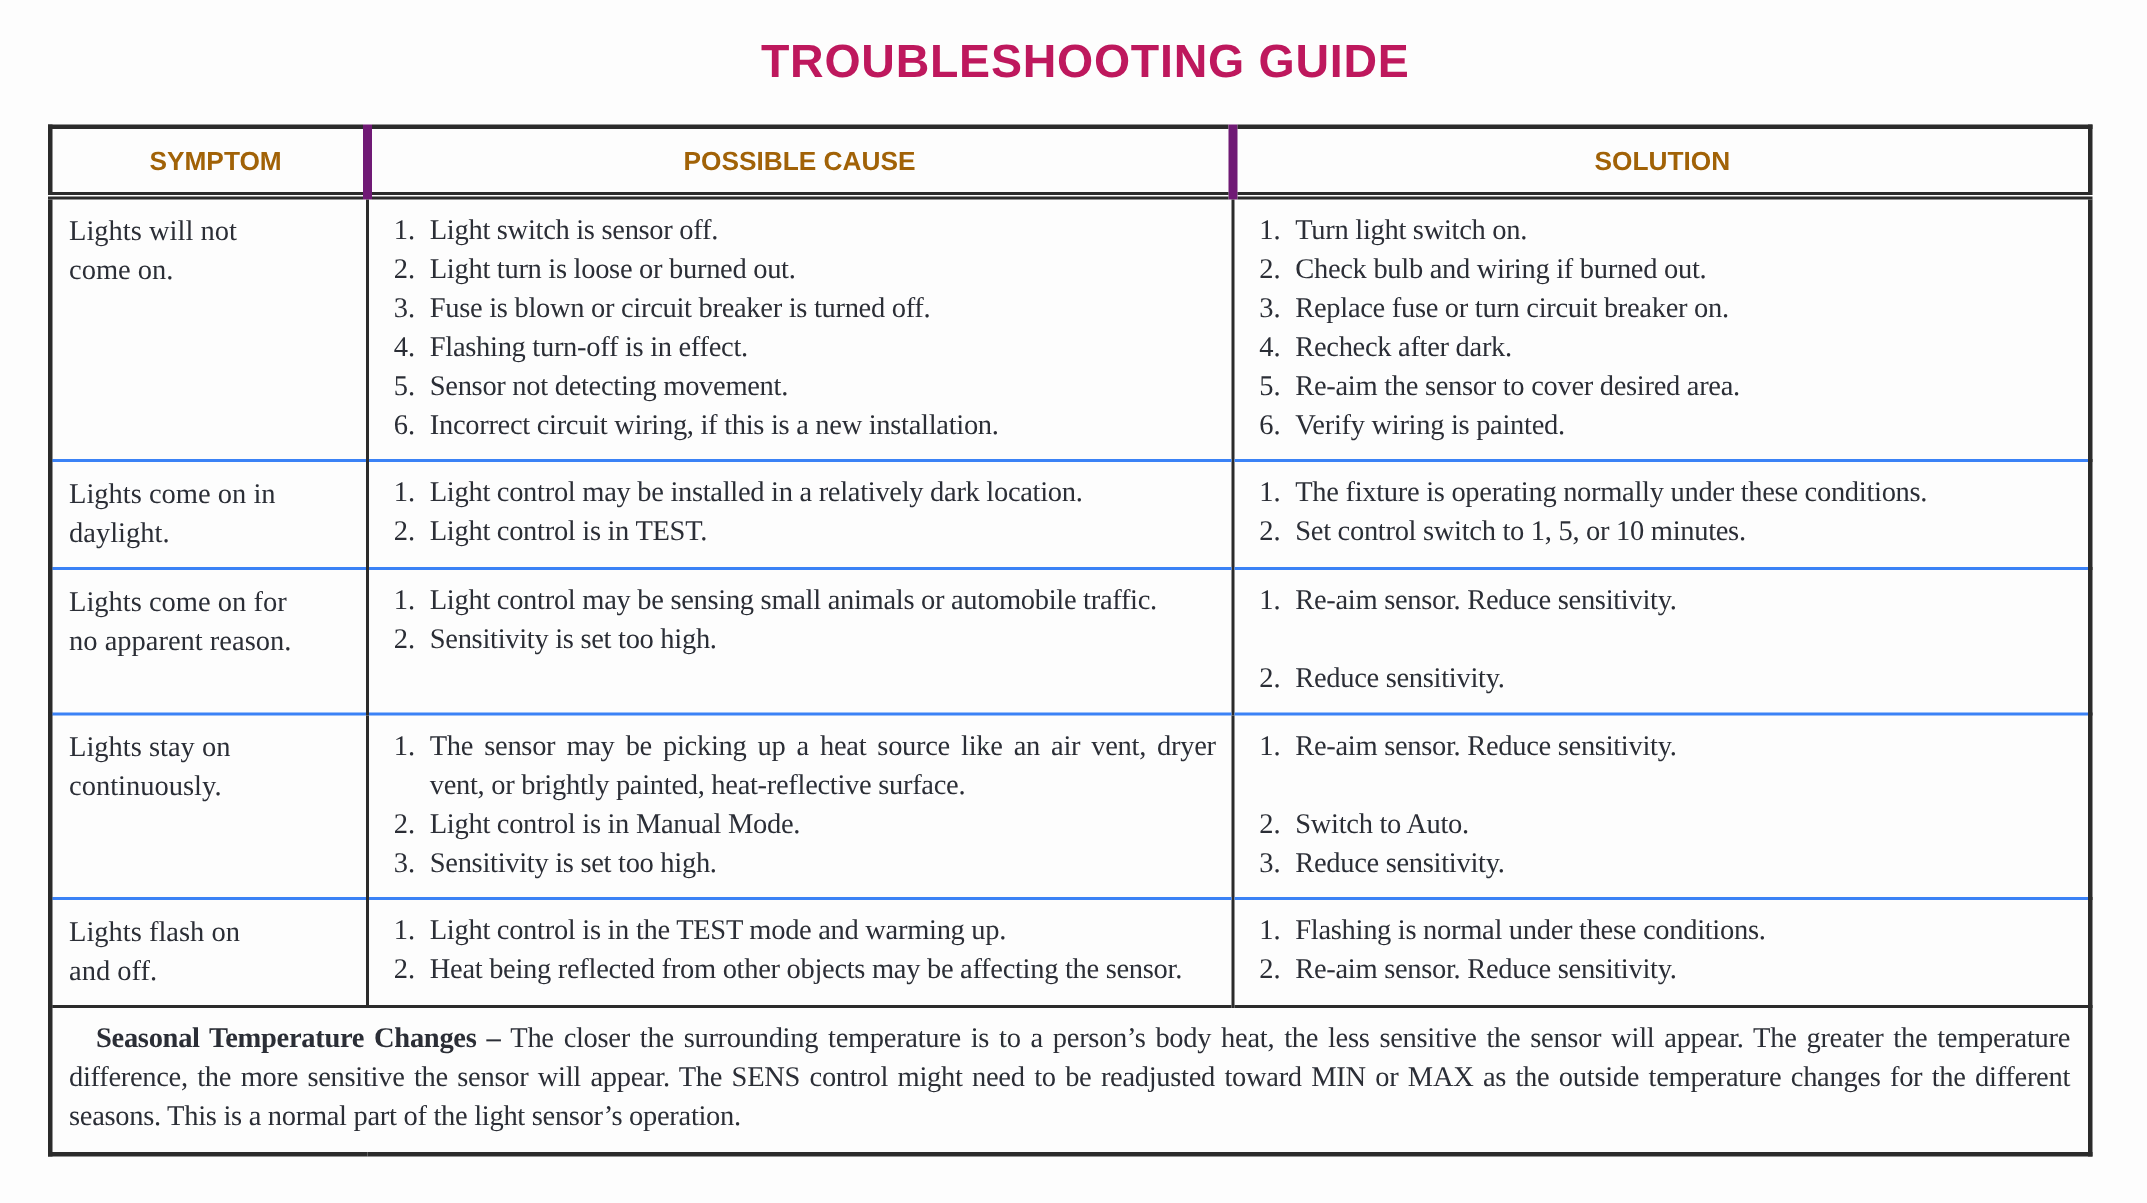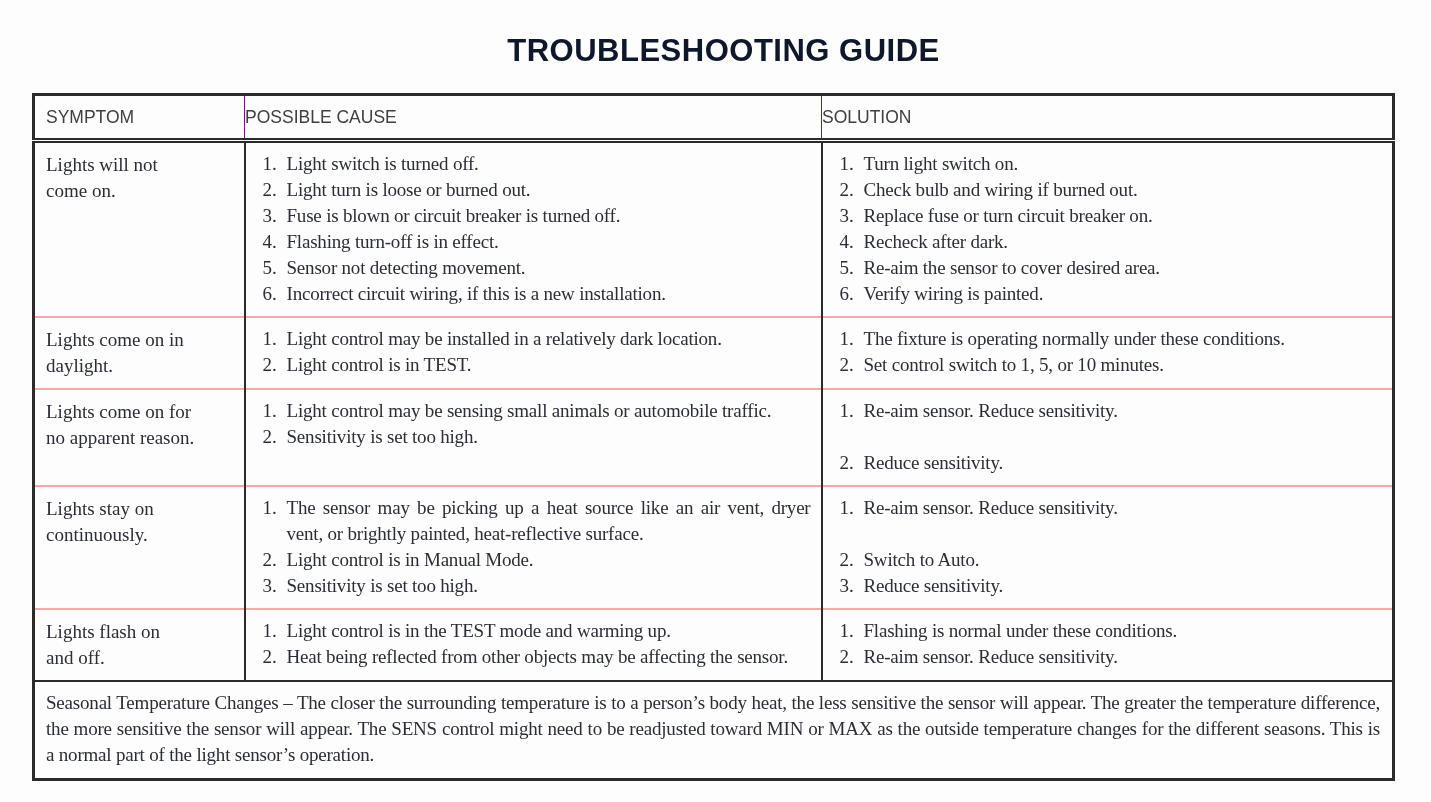--- a/index.html
+++ b/index.html
@@ -4,52 +4,52 @@
 <style>
   * { margin: 0; padding: 0; box-sizing: border-box; }
   html, body {
     width: 1431px; height: 802px;
     background: #fdfdfd;
     overflow: hidden;
     font-family: "Liberation Serif", serif;
     color: #2b2e36;
   }
   .page-title {
-    margin-top: 33px;
+    margin-top: 23px;
     text-align: center;
     font-family: "Liberation Sans", sans-serif;
     font-weight: bold;
     font-size: 31px;
     letter-spacing: 0.5px;
-    color: #0f172a;
+    color: #be185d;
     padding-left: 16px;
   }
   table.ts-table {
     table-layout: fixed;
     border-collapse: collapse;
     margin: 24px 39px 0 32px;
     width: 1360px;
     border: 3px solid #2b2b2b;
     background: #fdfdfd;
   }
   col.c-symptom  { width: 211px; }
   col.c-cause    { width: 577px; }
   col.c-solution { width: 572px; }
   th, td { vertical-align: top; }
   thead th {
     font-family: "Liberation Sans", sans-serif;
-    font-weight: normal;
+    font-weight: bold;
     font-size: 17.5px;
-    color: #404040;
-    text-align: left;
+    color: #a16207;
+    text-align: center;
     padding: 11px 0 10px 11px;
     border-bottom: 5px double #2b2b2b;
   }
-  thead th + th { border-left: 1px solid #701a75; padding-left: 0; }
-  tbody td { border-top: 2px solid #fca5a5; }
+  thead th + th { border-left: 6px solid #701a75; padding-left: 0; }
+  tbody td { border-top: 2px solid #3b82f6; }
   tbody td + td { border-left: 2px solid #2b2b2b; }
   td.symptom-cell { padding: 9px 8px 9px 11px; }
   .symptom-text {
     white-space: pre-line;
     font-size: 19px;
     line-height: 26px;
   }
   td.list-cell { padding: 8px 0 9px 0; }
   .li { display: flex; line-height: 26px; font-size: 19px; }
   .li .num { flex: none; width: 41px; padding-left: 17px; }
@@ -58,21 +58,21 @@
   tr.footer-row td {
     border-top: 2px solid #2b2b2b;
     padding: 8px 12px 10px 11px;
   }
   .footer-para {
     font-size: 19px;
     line-height: 26px;
     text-align: justify;
     letter-spacing: -0.2px;
   }
-  .footer-para .lead { font-weight: normal; }
+  .footer-para .lead { font-weight: bold; margin-left: 18px; }
 </style>
 </head>
 <body>
 
 <h1 class="page-title">TROUBLESHOOTING GUIDE</h1>
 
 <table class="ts-table">
   <colgroup>
     <col class="c-symptom">
     <col class="c-cause">
@@ -87,21 +87,21 @@
   </thead>
   <tbody>
       <tr>
         <td class="symptom-cell">
           <div class="symptom-text">Lights will not
 come on.</div>
         </td>
         <td class="list-cell">
           <div class="li">
             <span class="num">1.</span>
-            <span class="txt">Light switch is turned off.</span>
+            <span class="txt">Light switch is sensor off.</span>
           </div>
           <div class="li">
             <span class="num">2.</span>
             <span class="txt">Light turn is loose or burned out.</span>
           </div>
           <div class="li">
             <span class="num">3.</span>
             <span class="txt">Fuse is blown or circuit breaker is turned off.</span>
           </div>
           <div class="li">

